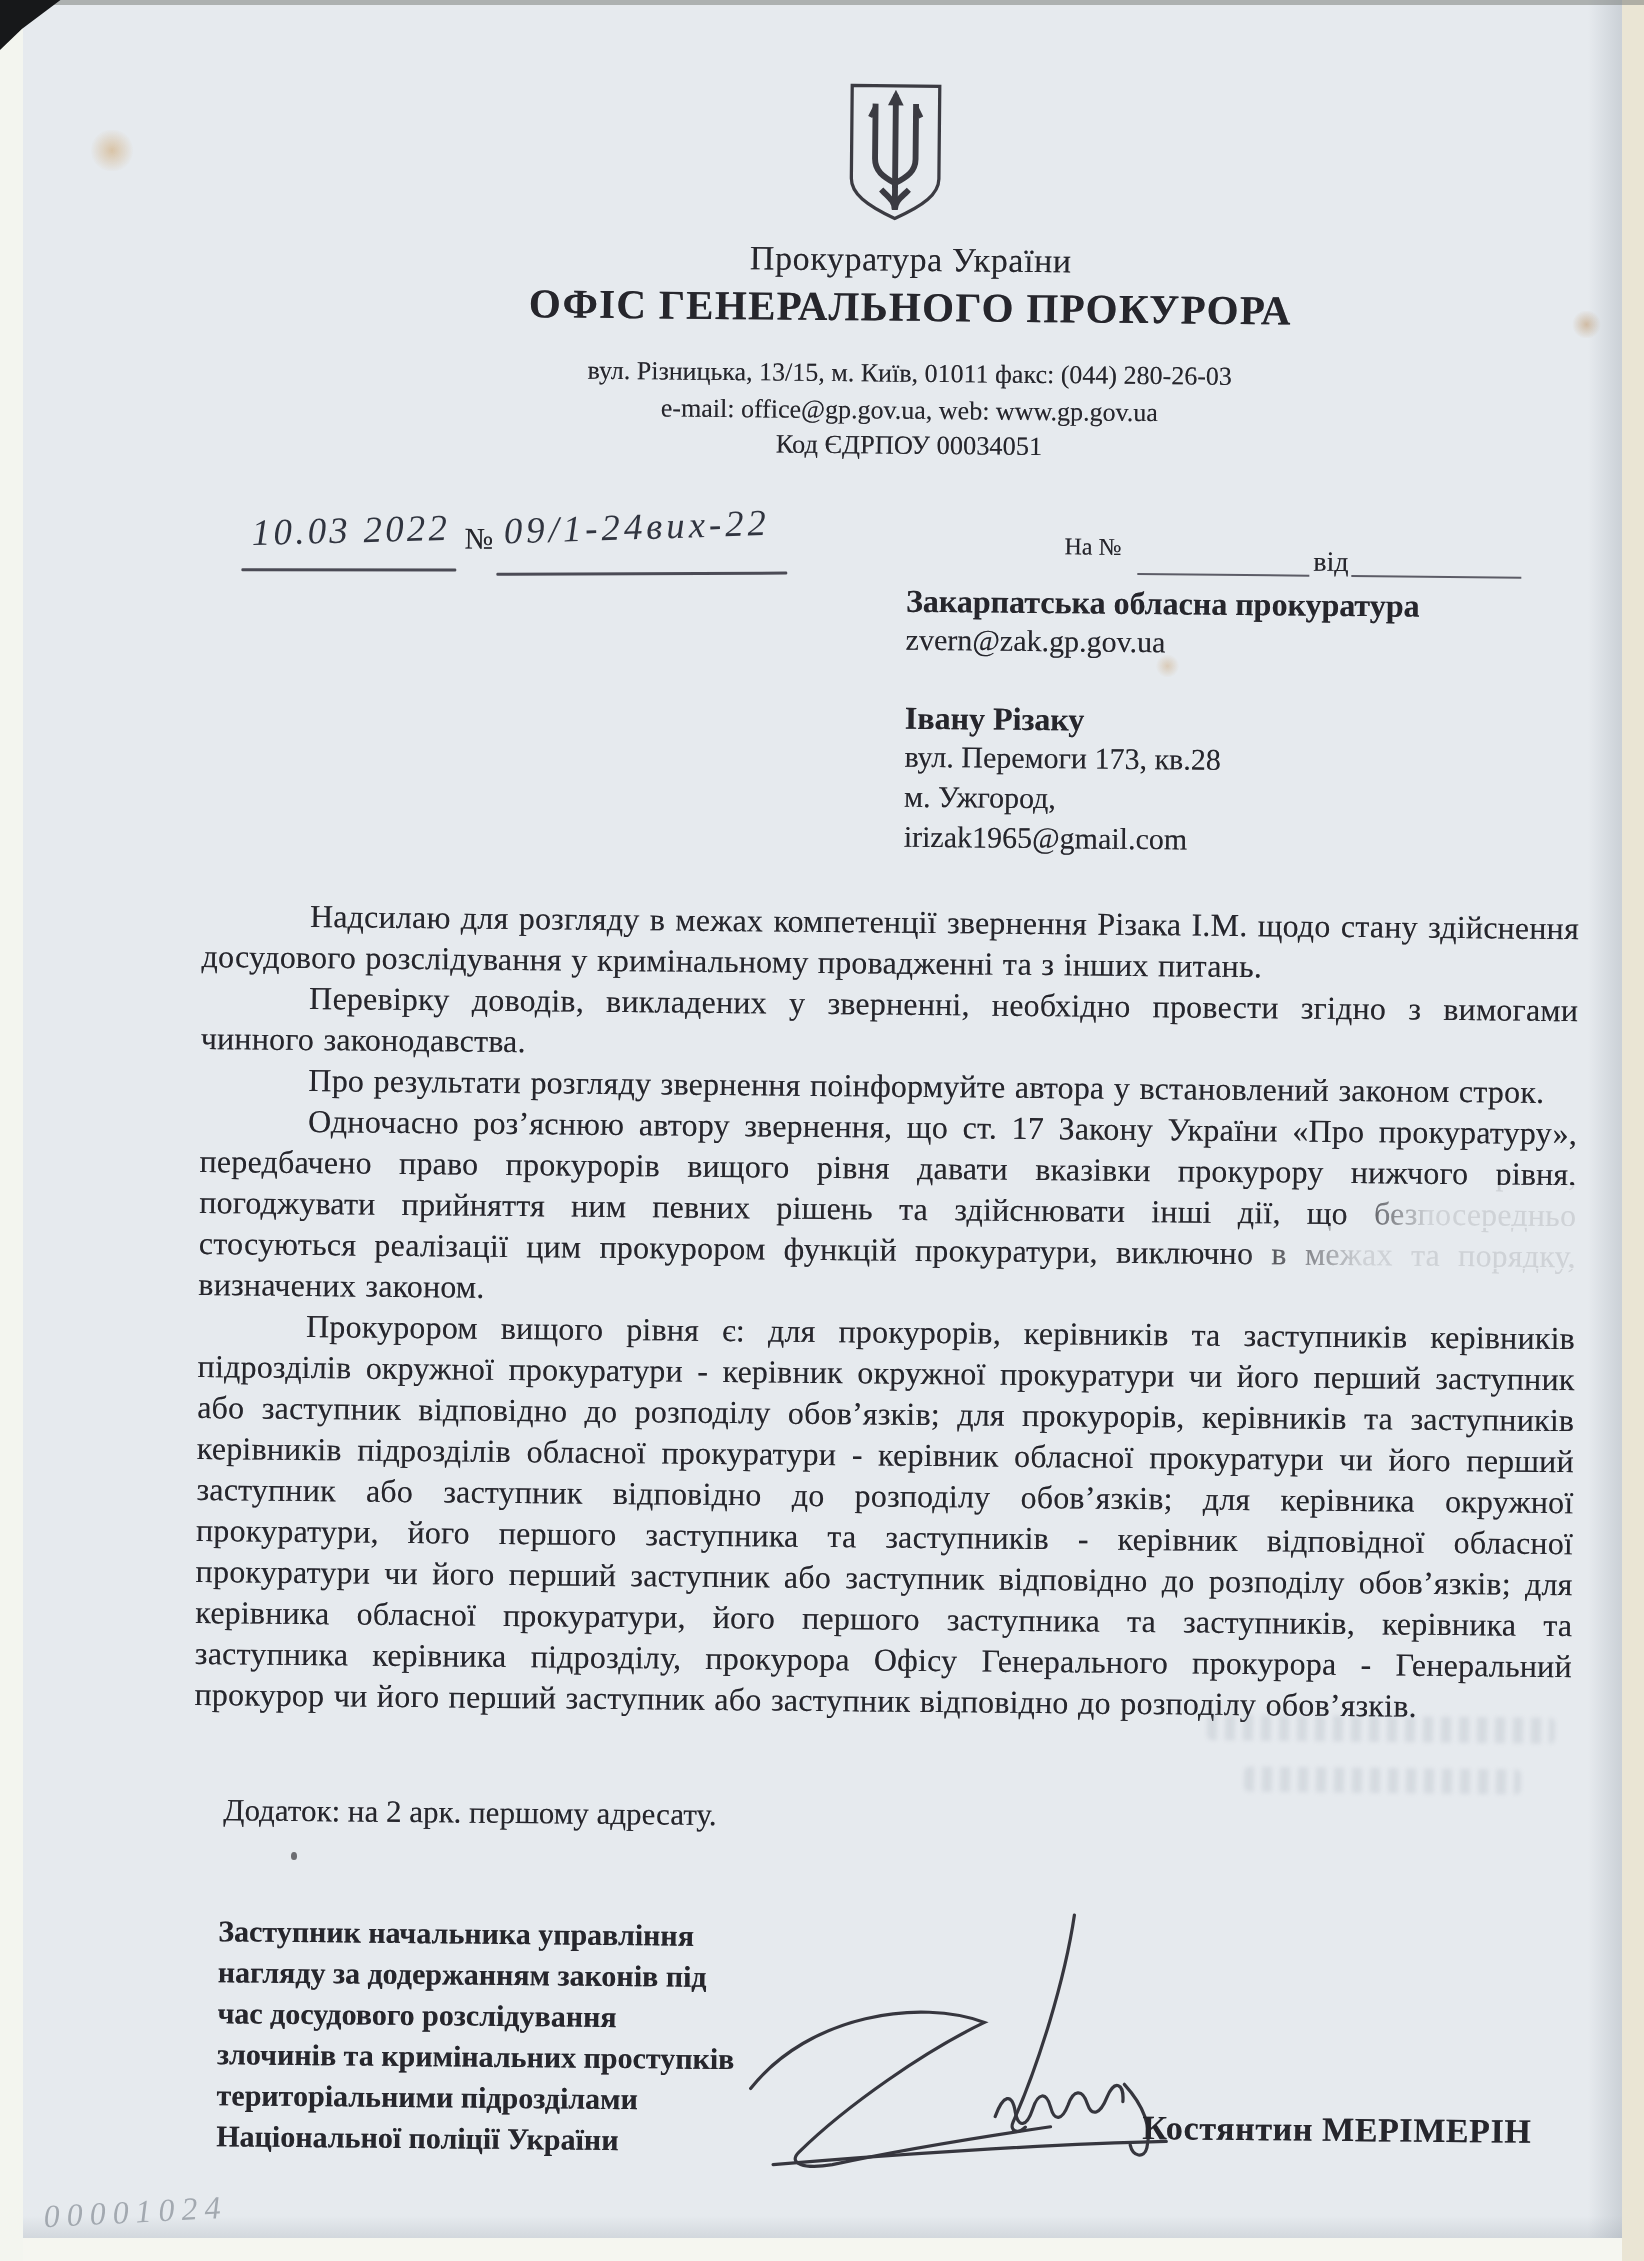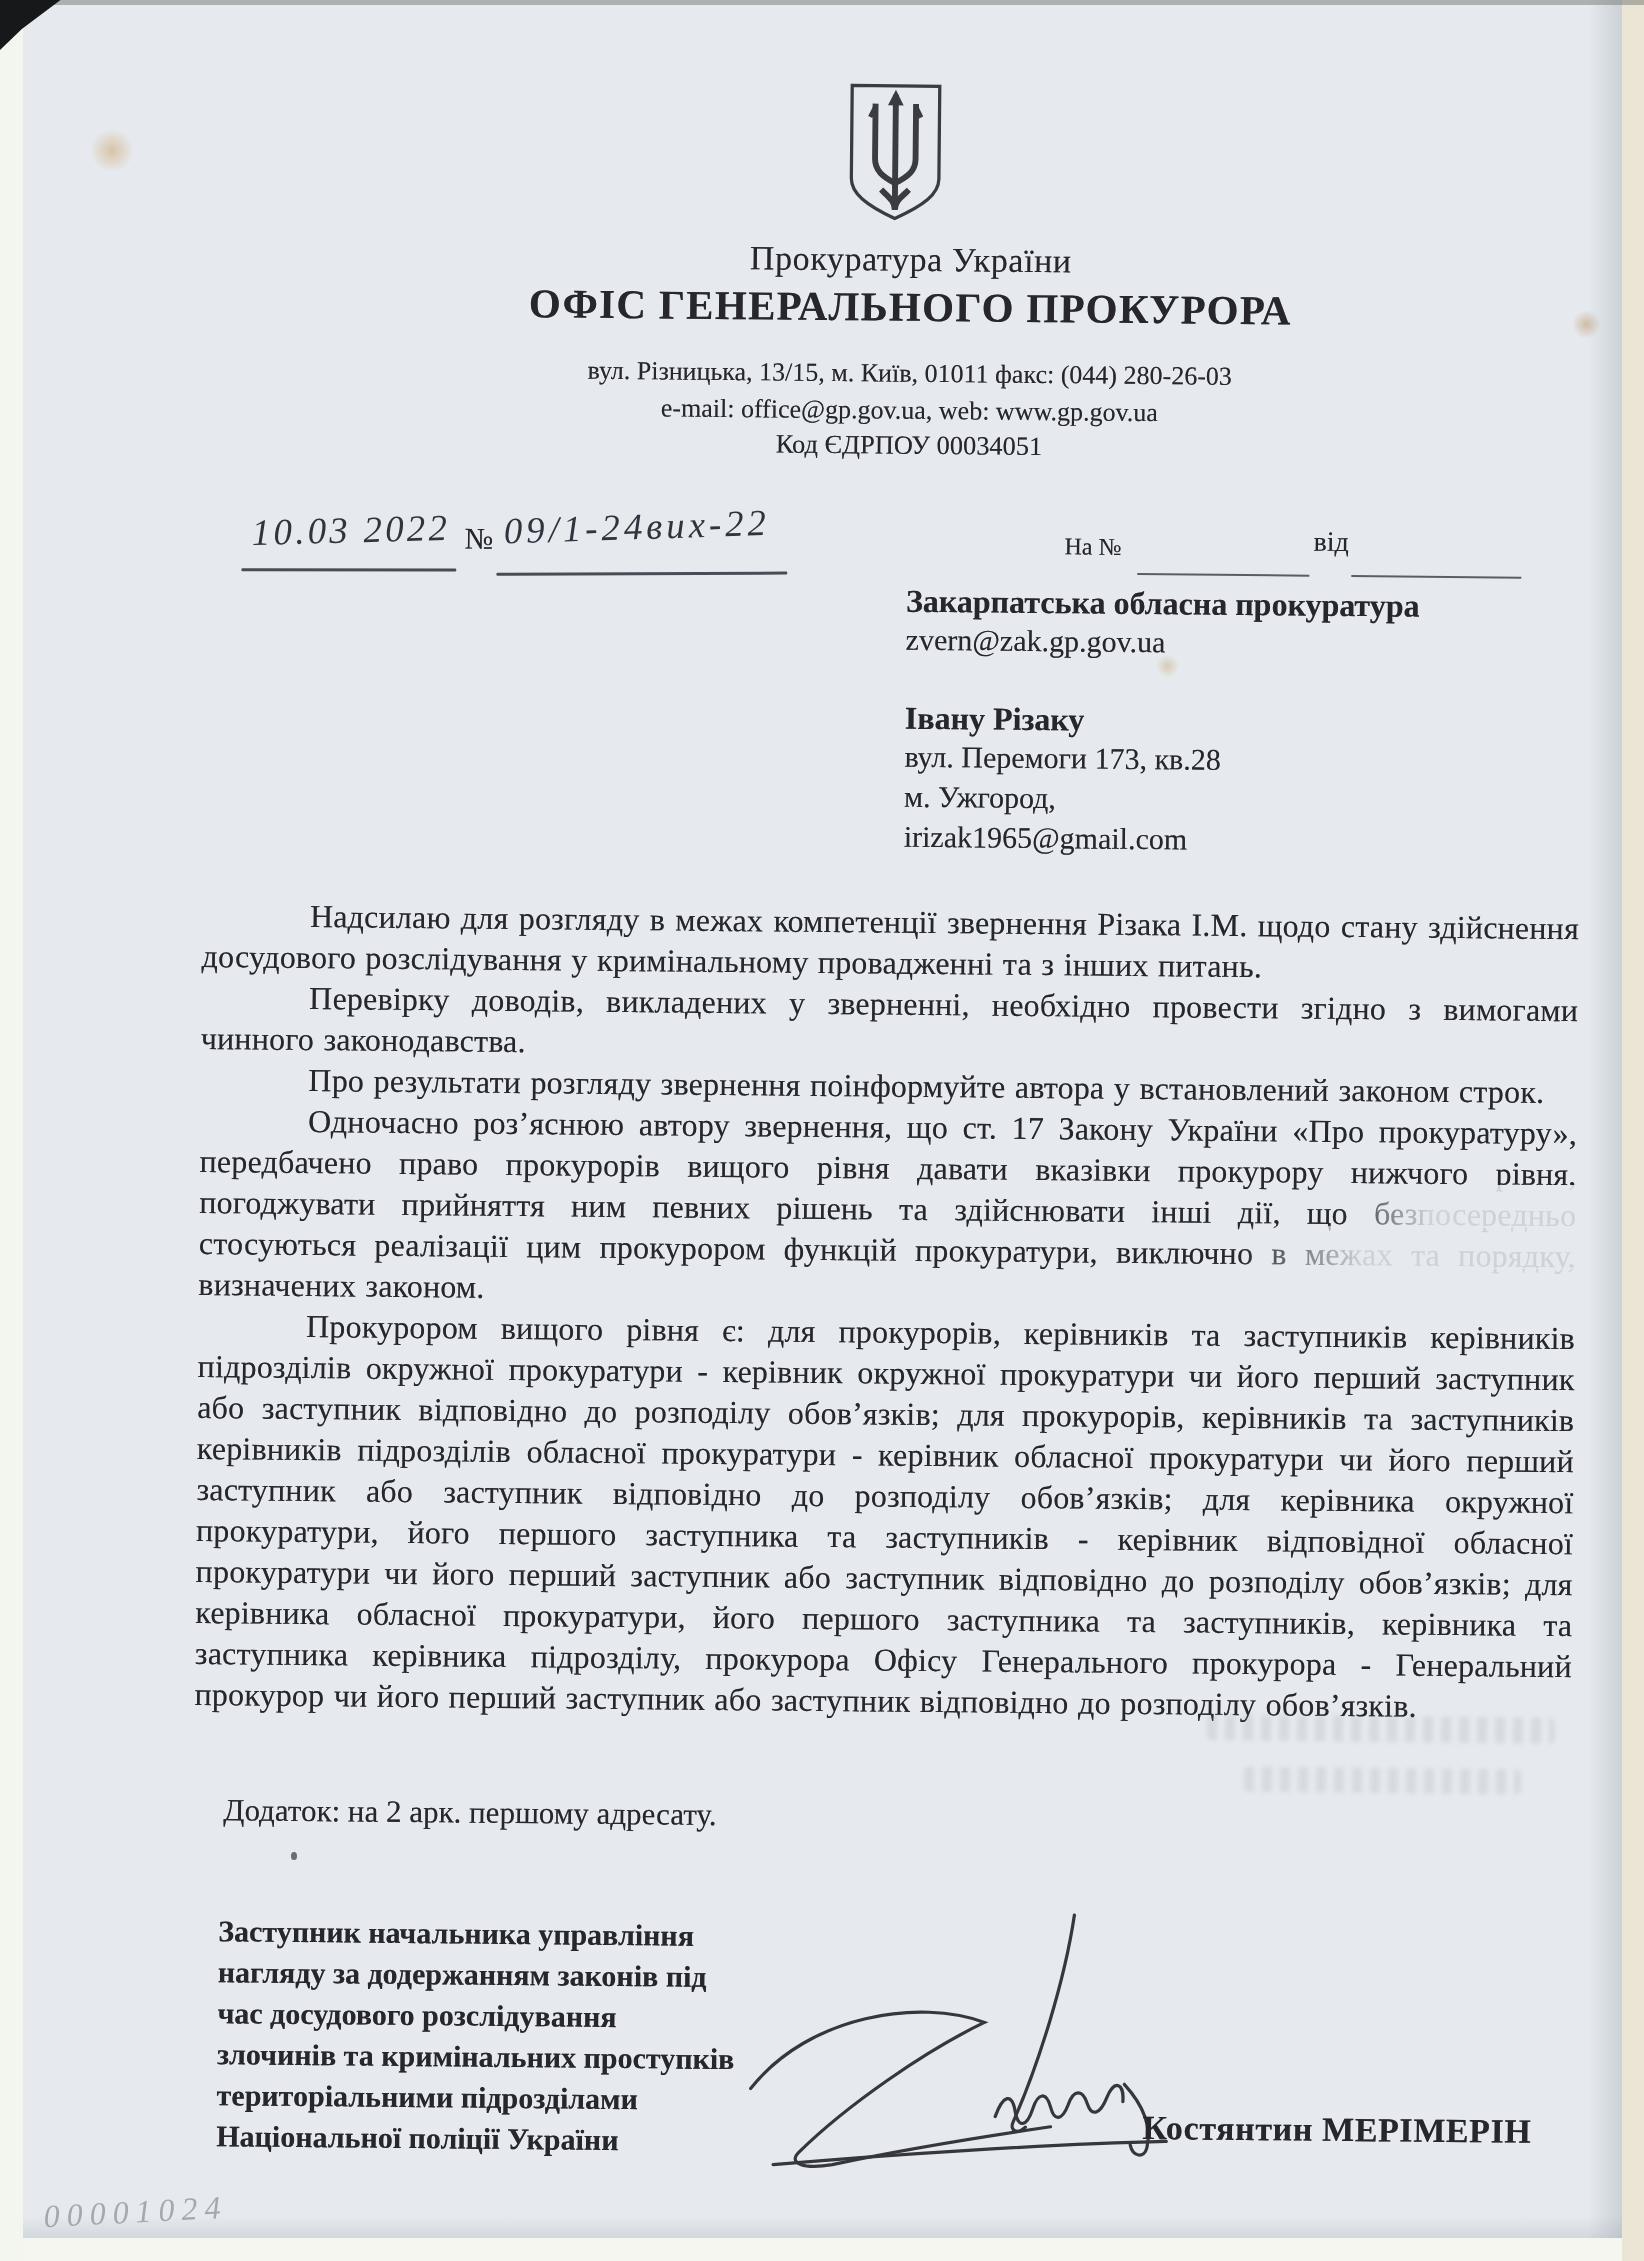--- a/index.html
+++ b/index.html
@@ -47,21 +47,21 @@
   .org-contacts{top:395px;font-size:26px;}
   .org-edrpou{top:429px;font-size:26.4px;}
   .hand{font-style:italic;color:#30343f;}
   .hw-date{position:absolute;left:246px;top:513px;font-size:37px;letter-spacing:3.2px;transform:rotate(-2deg);}
   .no-sign{position:absolute;left:459px;top:525px;font-size:30px;}
   .hw-num{position:absolute;left:498px;top:507px;font-size:37px;letter-spacing:3.9px;transform:rotate(-2.4deg);}
   .u{position:absolute;background:#4b4b55;height:2.6px;border-radius:1.3px;}
   .u-date{left:236px;top:573px;width:215px;transform:rotate(-.5deg);}
   .u-num{left:491px;top:574px;width:291px;transform:rotate(-.8deg);}
   .reply-na{position:absolute;left:1059px;top:531px;font-size:24px;}
-  .reply-vid{position:absolute;left:1308px;top:521px;font-size:28px;}
+  .reply-vid{position:absolute;left:1308px;top:541px;font-size:28px;}
   .u2{position:absolute;height:1.9px;background:#5c5c66;}
   .u-reply1{left:1132px;top:570px;width:172px;}
   .u-reply2{left:1346px;top:570px;width:170px;}
   .rcpt{position:absolute;left:901px;font-size:30px;}
   .rcpt.b{font-weight:bold;font-size:32px;}
   .r1{top:582px;} .r2{top:622px;} .r3{top:699px;} .r4{top:739px;} .r5{top:779px;} .r6{top:819px;}
   .body{position:absolute;left:200px;top:901px;width:1377px;font-size:32px;line-height:41px;
         text-align:justify;letter-spacing:0.2px;word-spacing:1.3px;}
   .body p{margin:0;text-indent:108px;}
   .attach{position:absolute;left:230px;top:1798px;font-size:31px;}

